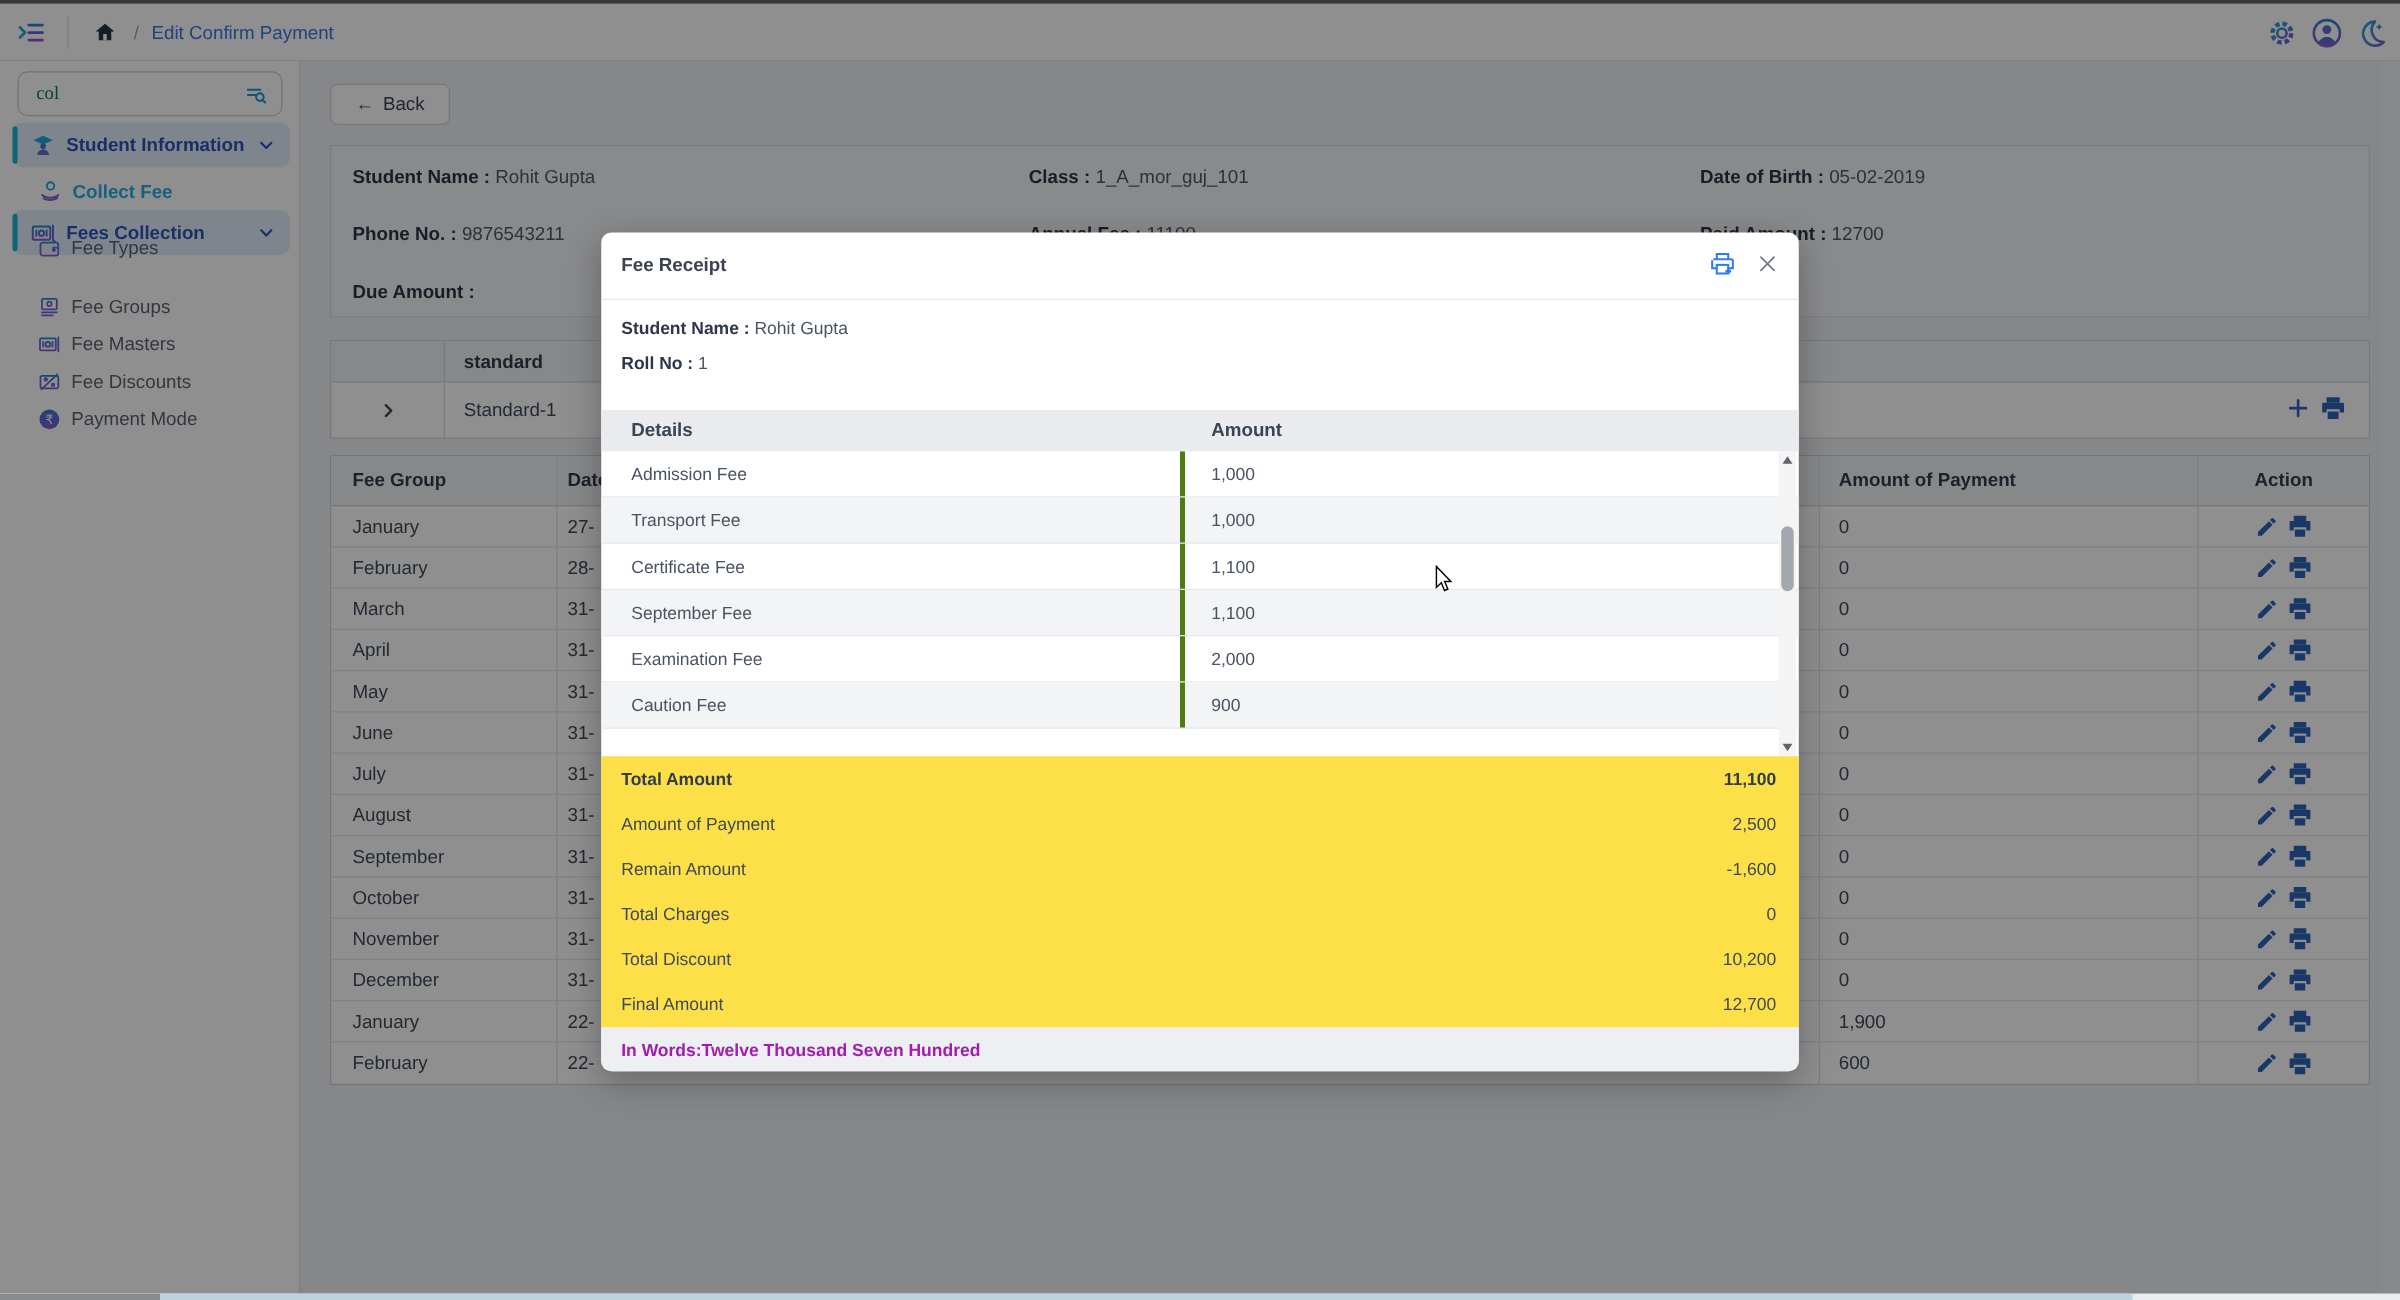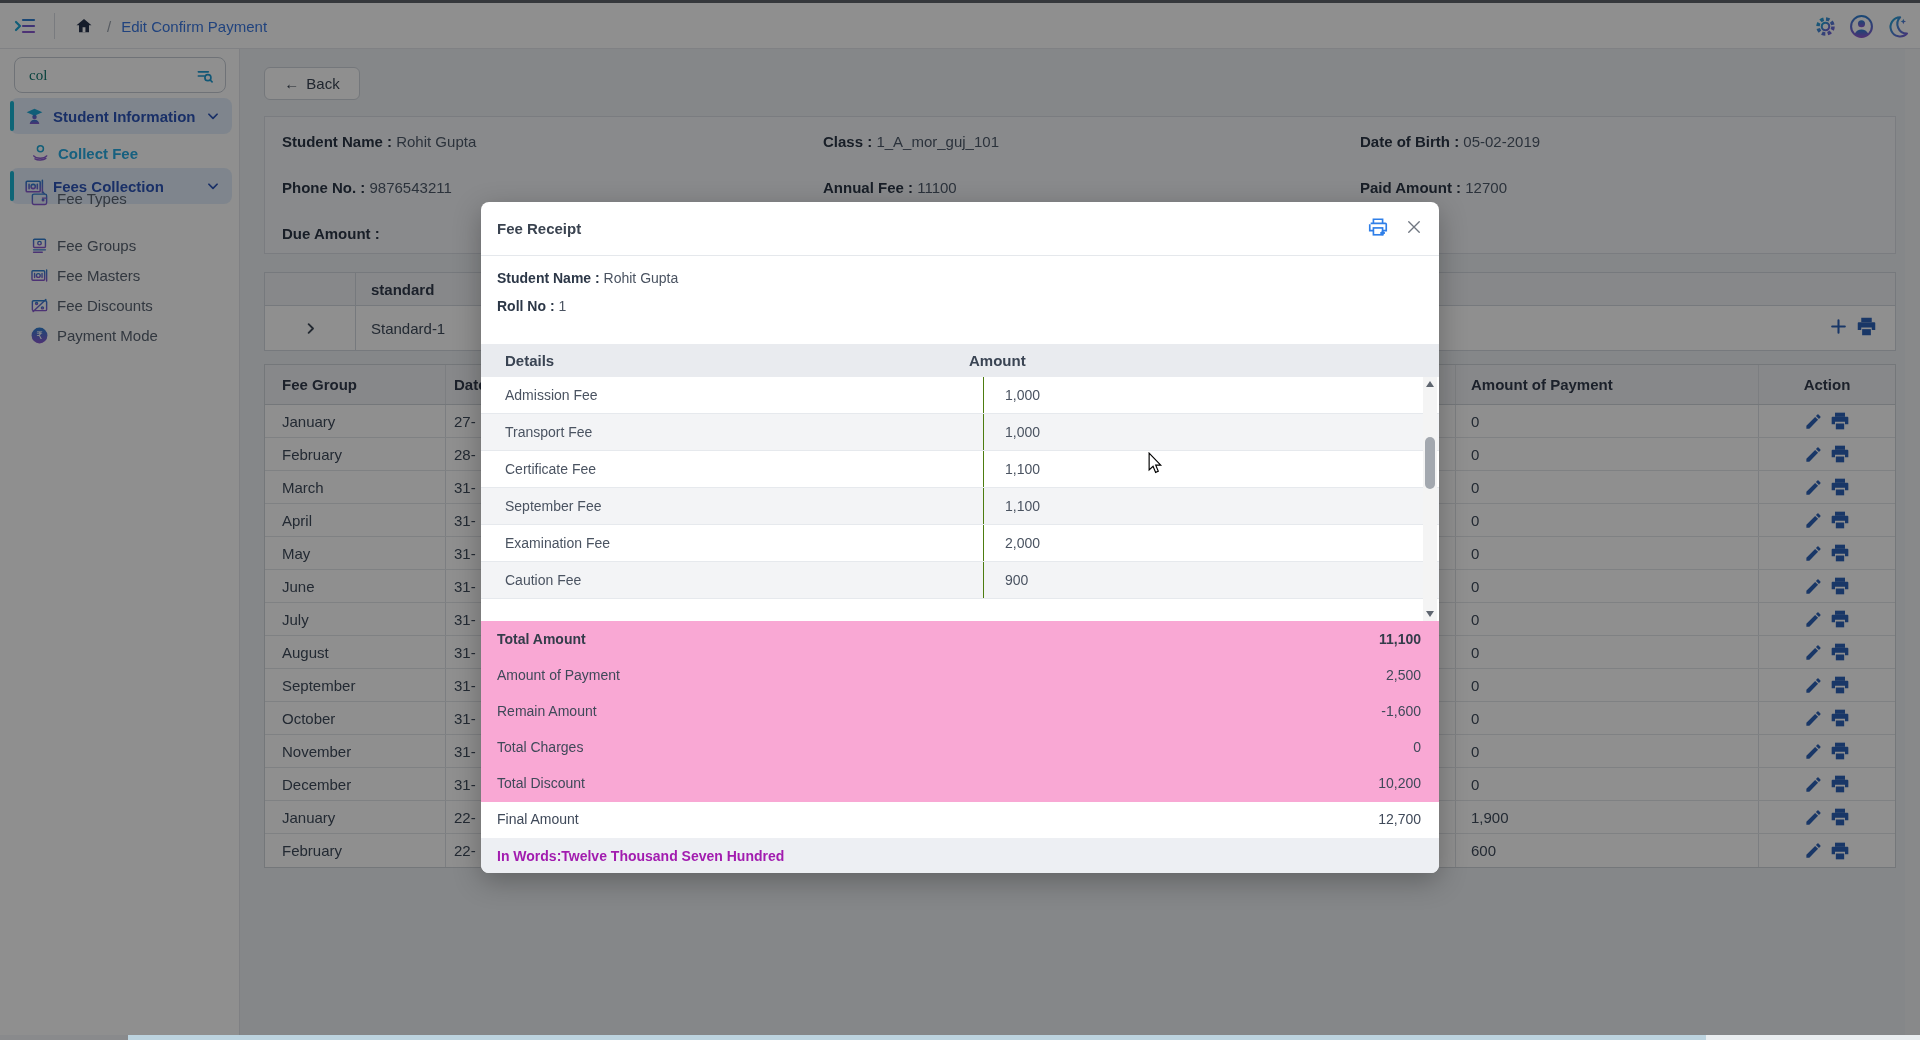--- a/index.html
+++ b/index.html
@@ -66,43 +66,43 @@
   .ft-row:last-child { border-bottom:none; }
   .ft-actions { display:flex; gap:7px; align-items:center; }
 
   
   .overlay { position:absolute; left:0; top:3px; width:1920px; height:1032px; background:rgba(0,0,0,0.44); z-index:50; }
 
   
   .vscroll { position:absolute; right:0; top:49px; width:15px; height:987px; background:#f2f4f7; z-index:2; }
 
   
-  .modal { position:absolute; left:481px; top:202px; width:958px; height:671px; background:#fff; border-radius:8px; box-shadow:0 8px 28px rgba(0,0,0,.28); z-index:60; }
+  .modal { position:absolute; left:481px; top:186px; width:958px; height:671px; background:#fff; border-radius:8px; box-shadow:0 8px 28px rgba(0,0,0,.28); z-index:60; }
   .m-head { height:54px; border-bottom:1px solid #e5e8ec; position:relative; display:flex; align-items:center; }
   .m-title { margin-left:16px; font-size:15px; font-weight:bold; color:#3a4350; }
   .m-head .m-icons { position:absolute; right:16px; top:14px; display:flex; gap:16px; align-items:center; }
   .m-student { position:absolute; left:16px; top:68px; font-size:14px; color:#4a5361; }
   .m-student b { color:#2c3747; }
   .m-roll { position:absolute; left:16px; top:96px; font-size:14px; color:#4a5361; }
   .m-roll b { color:#2c3747; }
 
   .m-thead { position:absolute; left:0; top:142px; width:958px; height:33px; background:#e9ebef; display:flex; align-items:center; font-size:15px; font-weight:bold; color:#3a4453; }
   .m-thead .d { padding-left:24px; width:467px; }
   .m-thead .a { padding-left:21px; }
   .m-rows { position:absolute; left:0; top:175px; width:958px; height:244px; overflow:hidden; }
   .m-frow { height:37px; display:flex; border-bottom:1px solid #e6e9ed; font-size:14px; color:#4a5361; }
   .m-frow.alt { background:#f3f4f6; }
-  .m-frow .d { width:503px; padding-left:24px; display:flex; align-items:center; border-right:1px solid #4d7c0f; }
+  .m-frow .d { width:467px; padding-left:24px; display:flex; align-items:center; border-right:4px solid #4d7c0f; }
   .m-frow .a { flex:1; padding-left:21px; display:flex; align-items:center; }
   .m-scroll { position:absolute; right:2px; top:175px; width:14px; height:244px; background:#f4f4f4; }
   .m-scroll .up { position:absolute; top:4px; left:3px; width:0; height:0; border-left:4px solid transparent; border-right:4px solid transparent; border-bottom:6px solid #5f6670; }
   .m-scroll .dn { position:absolute; bottom:4px; left:3px; width:0; height:0; border-left:4px solid transparent; border-right:4px solid transparent; border-top:6px solid #5f6670; }
   .m-scroll .mthumb { position:absolute; left:2px; top:60px; width:10px; height:52px; border-radius:5px; background:#a3a8af; }
 
-  .m-summary { position:absolute; left:0; top:419px; width:958px; height:181px; background:#f9a8d4; }
+  .m-summary { position:absolute; left:0; top:419px; width:958px; height:217px; background:#fde047; }
   .m-srow { height:36px; display:flex; align-items:center; justify-content:space-between; padding:0 18px 0 16px; font-size:14px; color:#3f4959; }
   .m-srow.bold { font-weight:bold; color:#333c4a; }
   .m-words { position:absolute; left:0; top:636px; width:958px; height:35px; background:#edeff3; border-radius:0 0 8px 8px; display:flex; align-items:center; padding-left:16px; font-size:14px; font-weight:bold; color:#a21caf; }
 
   .cursor { position:absolute; left:1146px; top:452px; z-index:100; }
   svg { display:block; }
 </style>
 </head>
 <body>
 

